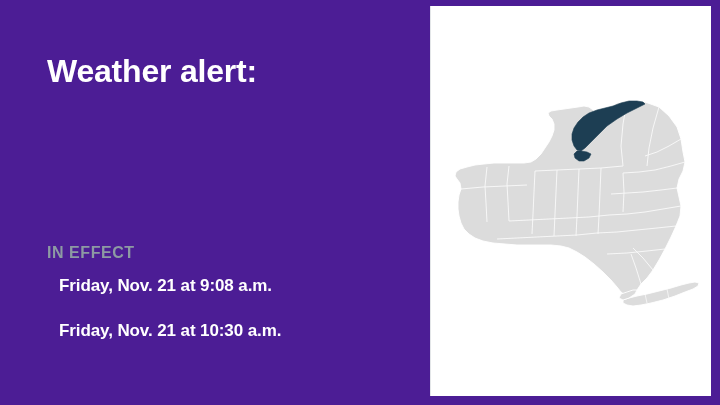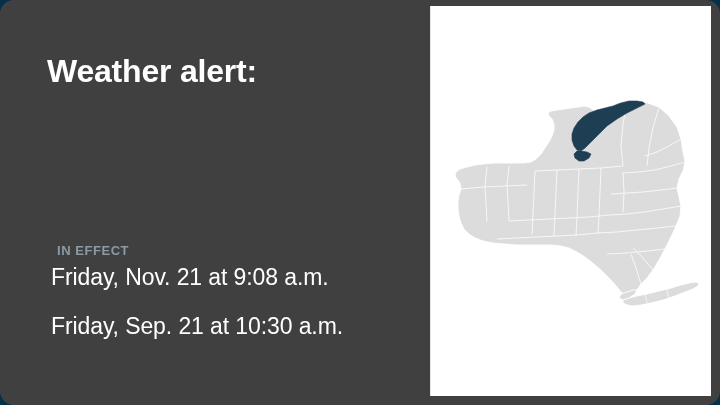--- a/index.html
+++ b/index.html
@@ -12,23 +12,22 @@
     overflow: hidden;
     background: #04304a;
     font-family: "Liberation Sans", sans-serif;
     -webkit-font-smoothing: antialiased;
   }
 
   .alert-card {
     position: relative;
     width: 720px;
     height: 405px;
-    background: #404040;
+    background: #4c1d95;
     box-sizing: border-box;
-    border-radius: 14px;
   }
 
   
   .text-column {
     position: absolute;
     left: 0;
     top: 0;
     width: 430px;
     height: 405px;
     box-sizing: border-box;
@@ -55,35 +54,35 @@
     position: absolute;
     left: 47px;
     width: 370px;
   }
   .time-block.in-effect { top: 243px; }
   .time-block.expires   { top: 308px; }
 
   .time-label {
     display: block;
     color: #8d9aa3;
-    font-size: 13px;
+    font-size: 16px;
     font-weight: bold;
     letter-spacing: 0.55px;
     line-height: 1.25;
-    margin: 0 0 3px 10px;
+    margin: 0 0 3px 0;
   }
 
   .time-value {
     display: block;
     color: #ffffff;
-    font-size: 23px;
-    font-weight: normal;
+    font-size: 17px;
+    font-weight: bold;
     letter-spacing: -0.1px;
     line-height: 1.3;
-    margin: 4px;
+    margin: 12px;
   }
 
   
   .map-panel {
     position: absolute;
     left: 430px;
     top: 6px;
     width: 281px;
     height: 390px;
     background: #ffffff;
@@ -114,21 +113,21 @@
     <h1 class="alert-title">
       <span class="title-line">Weather alert:</span>
     </h1>
 
     <div class="time-block in-effect">
       <span class="time-label">IN EFFECT</span>
       <span class="time-value">Friday, Nov. 21 at 9:08 a.m.</span>
     </div>
 
     <div class="time-block expires">
-      <span class="time-value">Friday, Sep. 21 at 10:30 a.m.</span>
+      <span class="time-value">Friday, Nov. 21 at 10:30 a.m.</span>
     </div>
 
   </div>
 
   <div class="map-panel">
     <svg class="map-svg" viewBox="0 0 281 390" preserveAspectRatio="xMidYMid meet">
 
       <g>
         <path class="county" d="
           M 196,95

